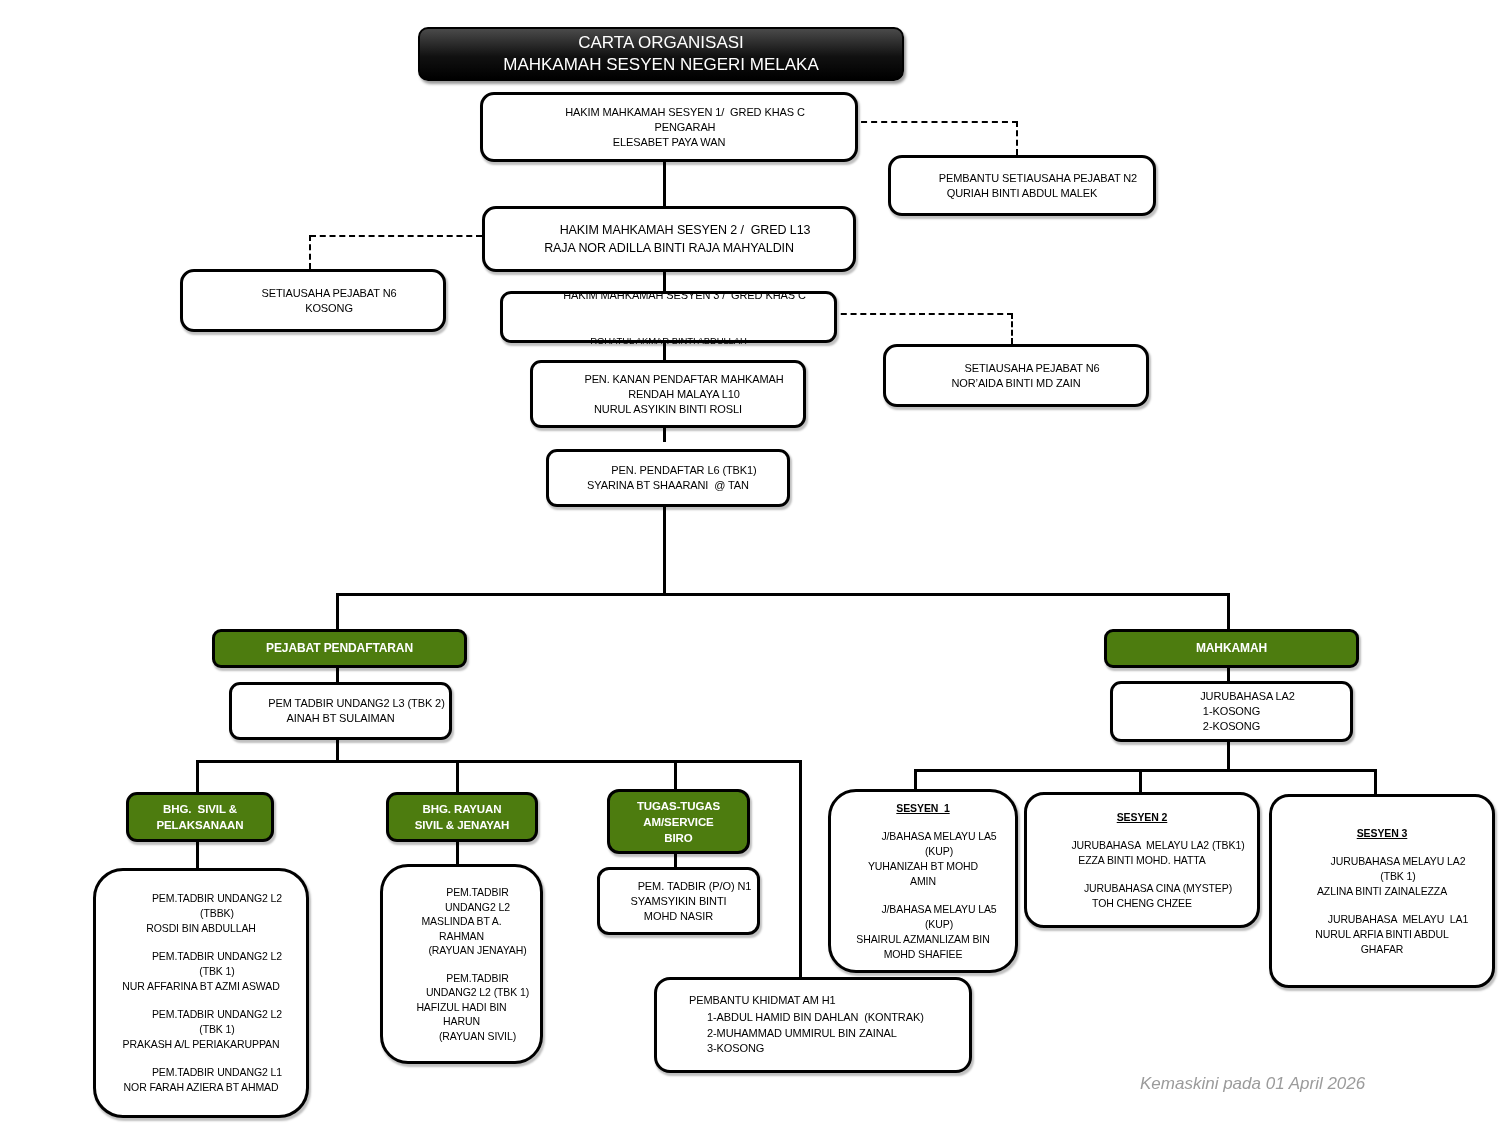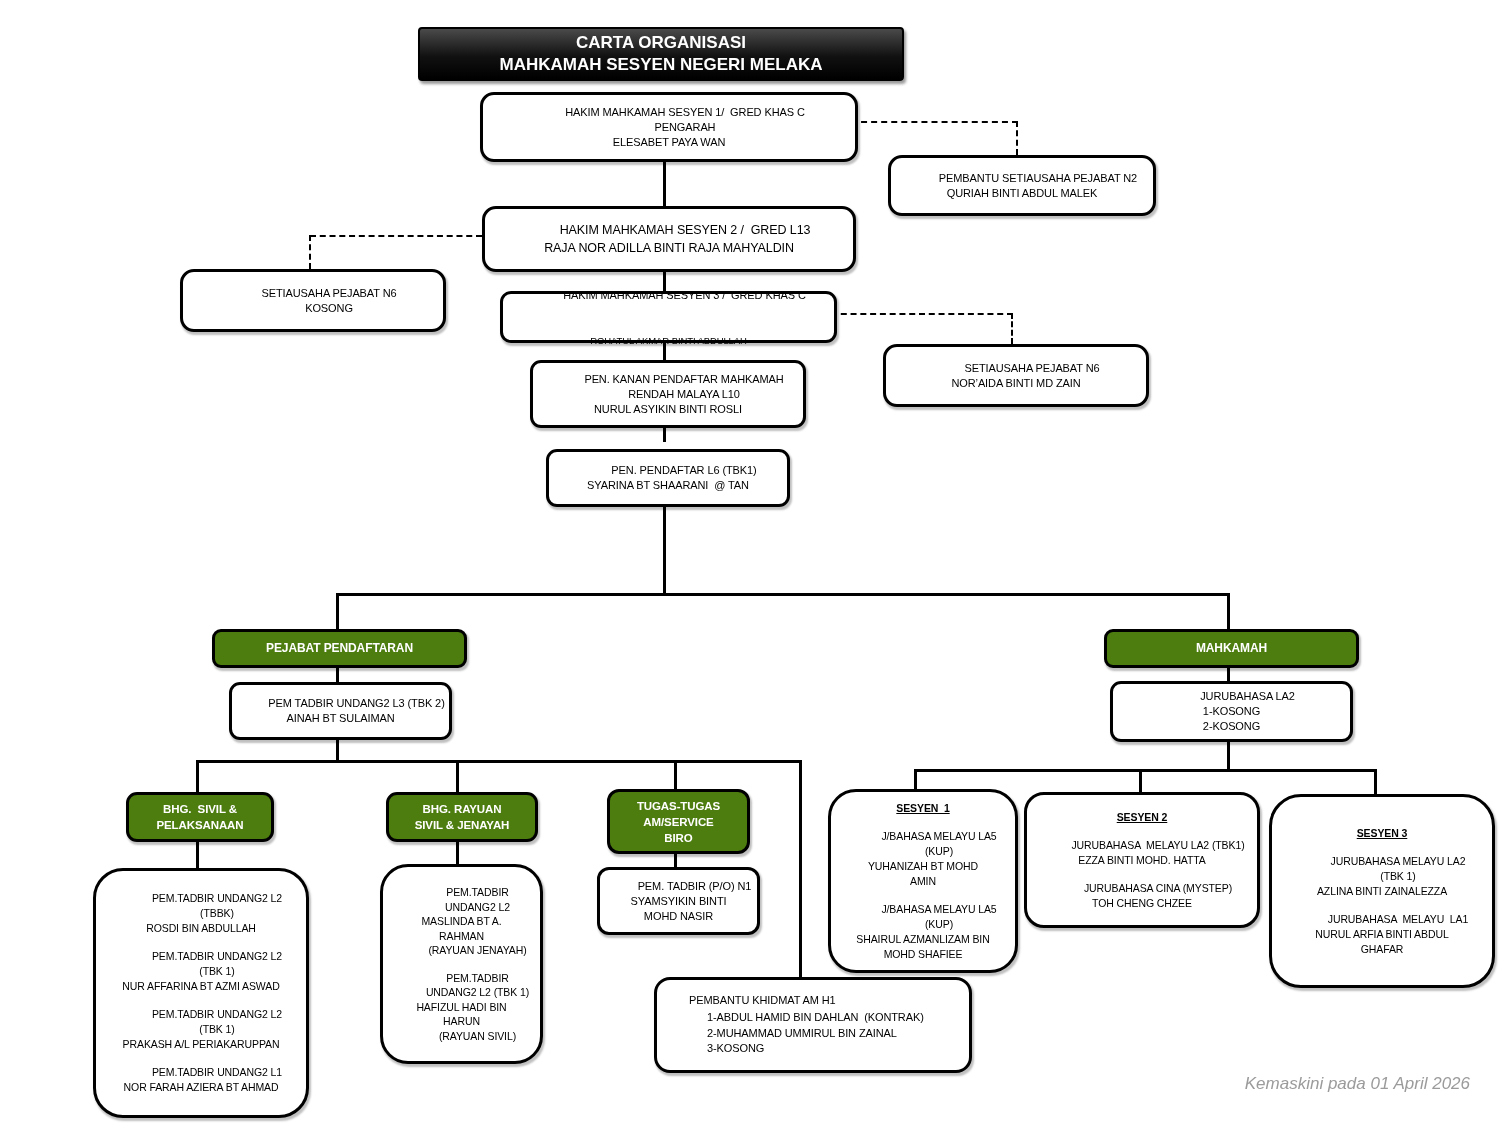--- a/index.html
+++ b/index.html
@@ -17,24 +17,24 @@
   .box div{white-space:pre-wrap;}
   .b{font-weight:normal;padding-left:32px;}
   .r{font-weight:normal;}
   .u{font-weight:bold;text-decoration:underline;}
   .gap{height:13px;}
   .red{
     background:#4d7c0f;color:#fff;font-weight:bold;border-radius:9px;border-width:3px;
   }
   
   #title-box{
-    position:absolute;left:418px;top:27px;width:482px;height:50px;border-radius:4px;
+    position:absolute;left:418px;top:27px;width:482px;height:50px;border-radius:10px;
     background:linear-gradient(#4a4a4a,#111 55%,#000);border:2px solid #000;
     color:#fff;display:flex;flex-direction:column;justify-content:center;align-items:center;
-    font-weight:bold;font-size:17px;line-height:22px;box-shadow:2px 3px 3px rgba(0,0,0,.4);
+    font-weight:normal;font-size:17px;line-height:22px;box-shadow:2px 3px 3px rgba(0,0,0,.4);
   }
   
   .v{position:absolute;width:3px;background:#000;}
   .h{position:absolute;height:3px;background:#000;}
   .dv{position:absolute;width:0;border-left:2.5px dashed #000;}
   .dh{position:absolute;height:0;border-top:2.5px dashed #000;}
 
   
   #hakim1{left:480px;top:92px;width:372px;height:64px;}
   #pembantu_n2{left:888px;top:155px;width:262px;height:55px;}
@@ -50,26 +50,26 @@
   #pem_tadbir_l3{left:229px;top:682px;width:217px;height:52px;border-radius:11px;}
   #jurubahasa_la2{left:1110px;top:681px;width:237px;height:55px;border-radius:11px;}
   #bhg_sivil{left:126px;top:792px;width:142px;height:44px;font-size:11.5px;line-height:16px;border-radius:11px;}
   #bhg_rayuan{left:386px;top:792px;width:146px;height:44px;font-size:11.5px;line-height:16px;border-radius:11px;}
   #tugas_tugas{left:607px;top:789px;width:137px;height:59px;font-size:11.5px;line-height:16px;border-radius:12px;}
   #sivil_staff{left:93px;top:868px;width:210px;height:244px;border-radius:30px;font-size:10.5px;line-height:15px;}
   #rayuan_staff{left:380px;top:864px;width:157px;height:194px;border-radius:28px;font-size:10.5px;line-height:14.5px;}
   #tugas_staff{left:597px;top:867px;width:157px;height:62px;border-radius:12px;}
   #sesyen1{left:828px;top:789px;width:184px;height:178px;border-radius:28px;font-size:10.5px;line-height:15px;}
   #sesyen2{left:1024px;top:792px;width:230px;height:130px;border-radius:20px;font-size:10.5px;line-height:15px;}
-  #sesyen3{left:1269px;top:794px;width:220px;height:188px;border-radius:32px;font-size:10.5px;line-height:15px;}
+  #sesyen3{left:1269px;top:794px;width:220px;height:188px;border-radius:20px;font-size:10.5px;line-height:15px;}
   #pembantu_khidmat{left:654px;top:977px;width:312px;height:90px;border-radius:16px;align-items:stretch;}
   #pembantu_khidmat .t{text-align:left;margin-bottom:2px;}
   #pembantu_khidmat .r{text-align:left;padding-left:50px;line-height:15.5px;}
   #footer{
-    position:absolute;left:1140px;top:1074px;width:330px;text-align:right;
+    position:absolute;left:1140px;top:1074px;width:330px;
     font-style:italic;font-size:17px;color:#9b9b9b;font-weight:normal;
   }
 </style>
 </head>
 <body>
 
 <div id="canvas">
 
   <div class="v" style="left:663px;top:156px;height:51px"></div>
   <div class="v" style="left:663px;top:266px;height:26px"></div>

